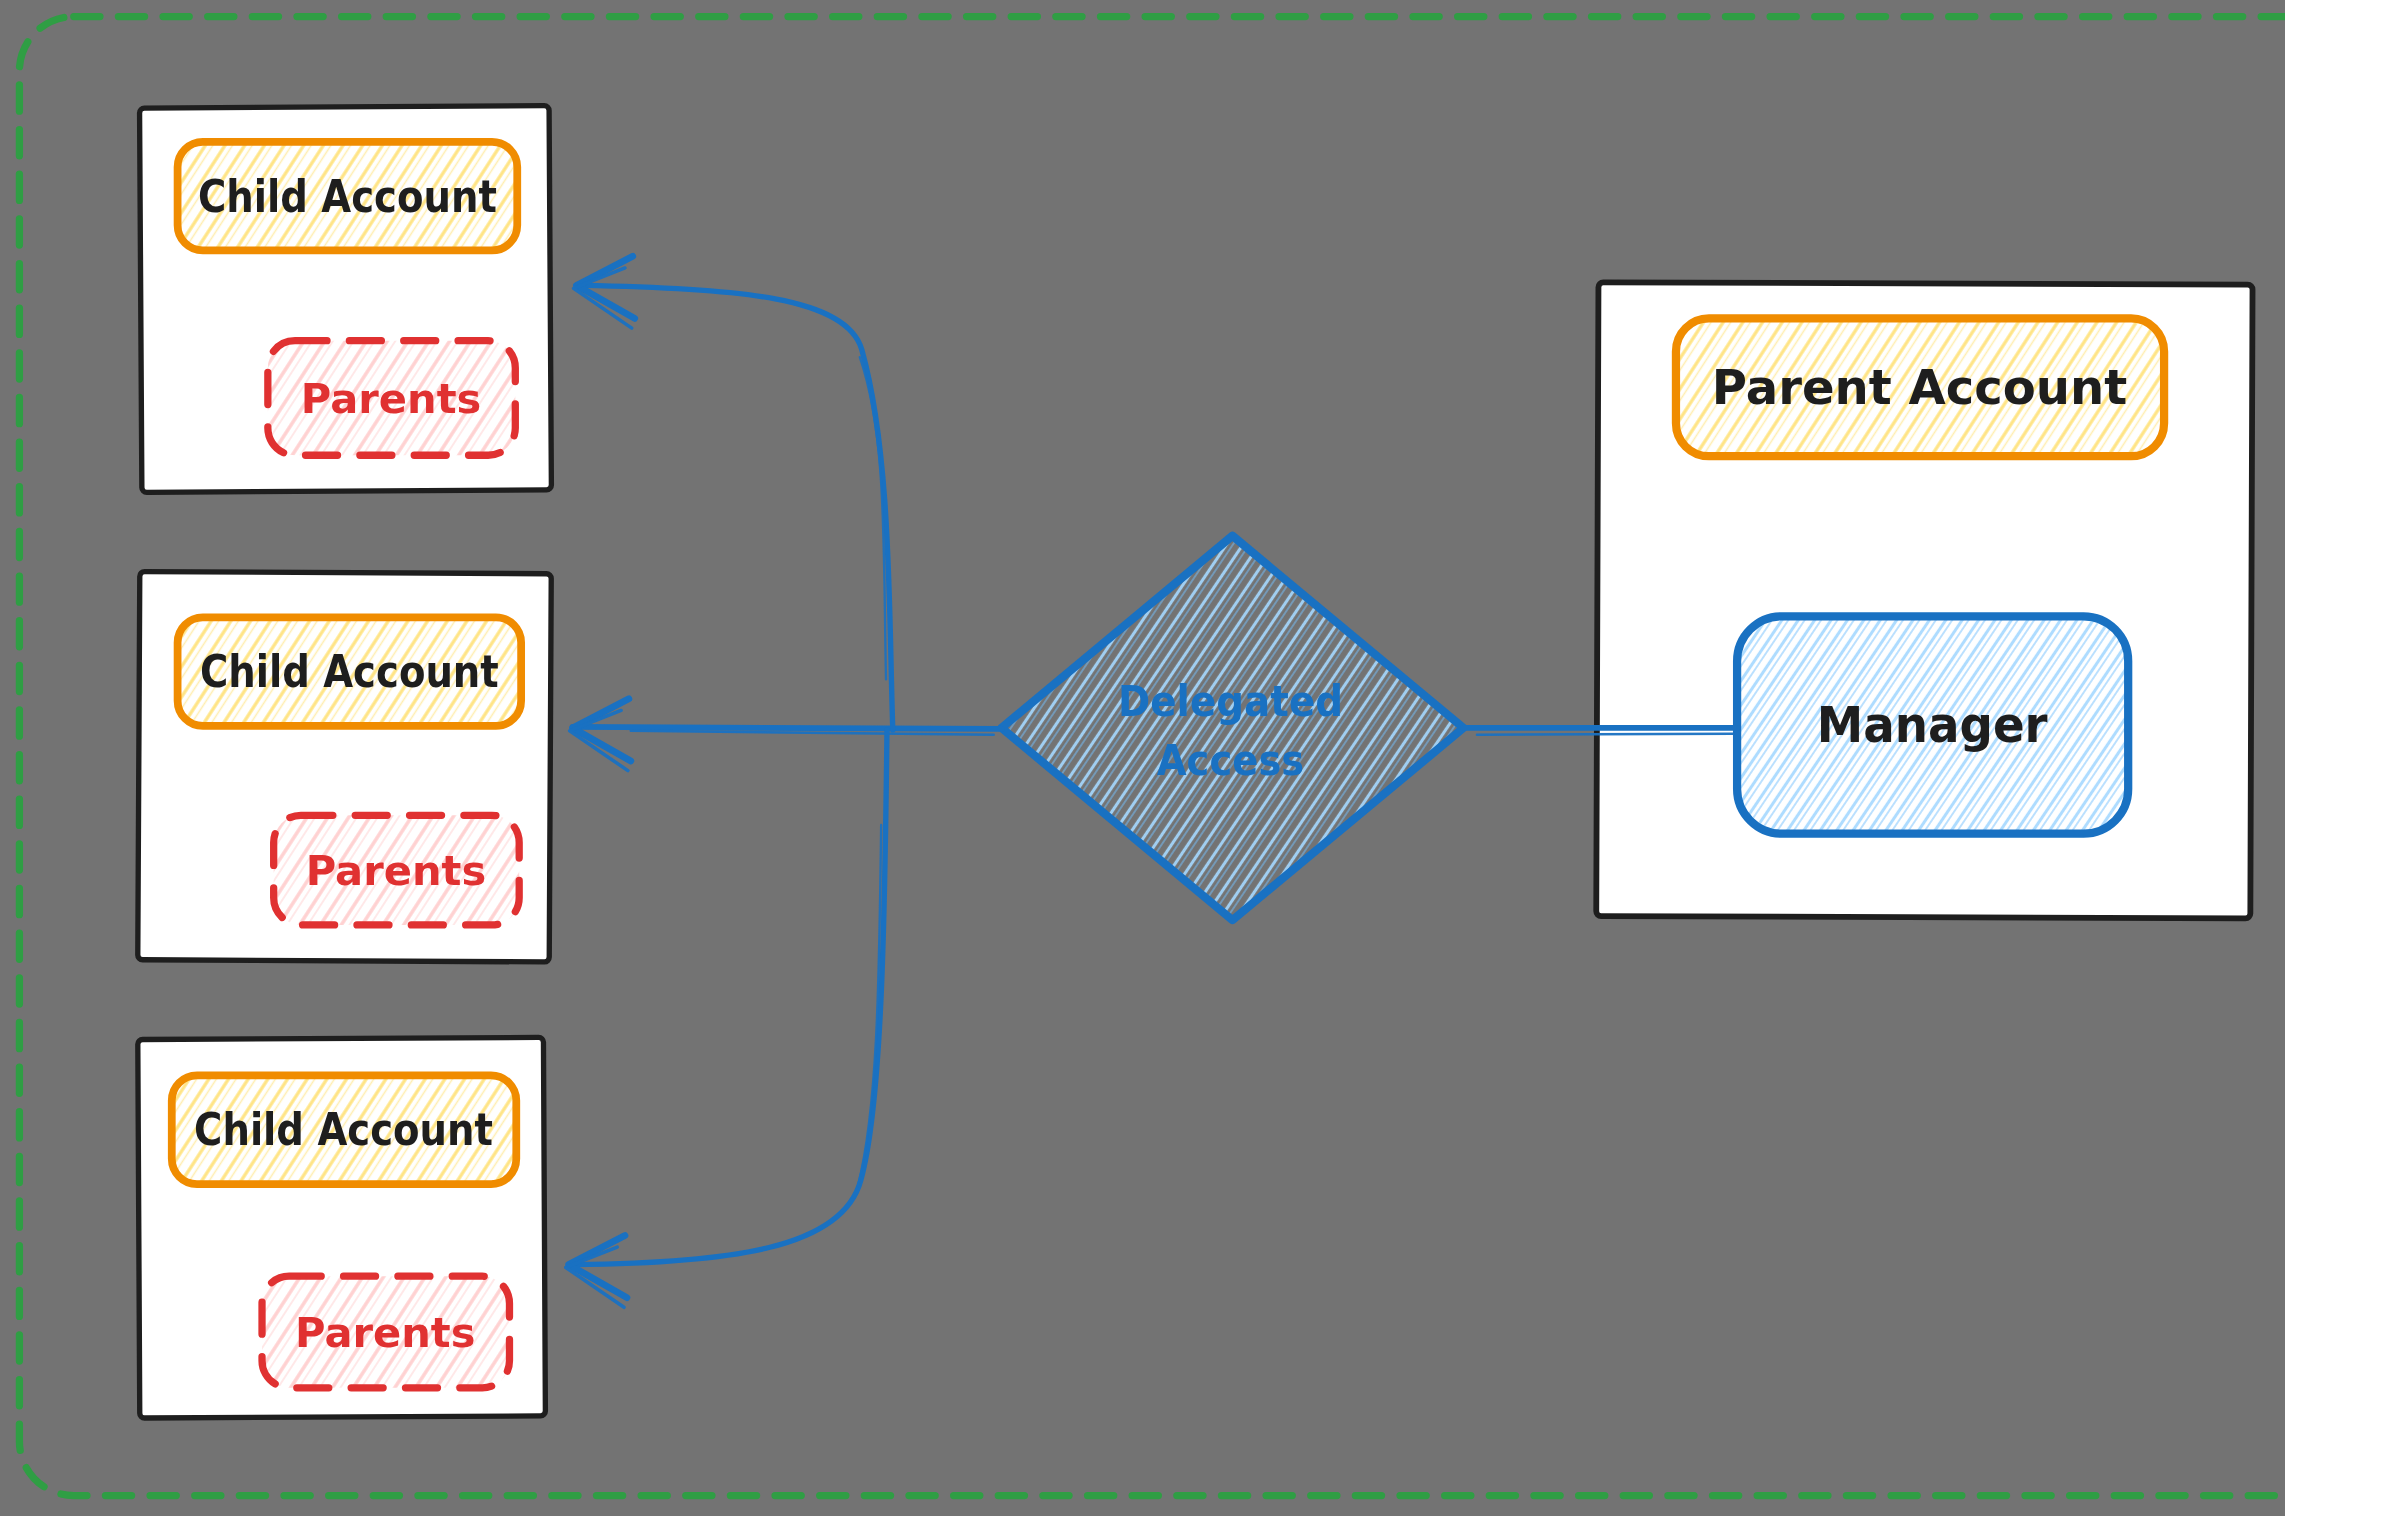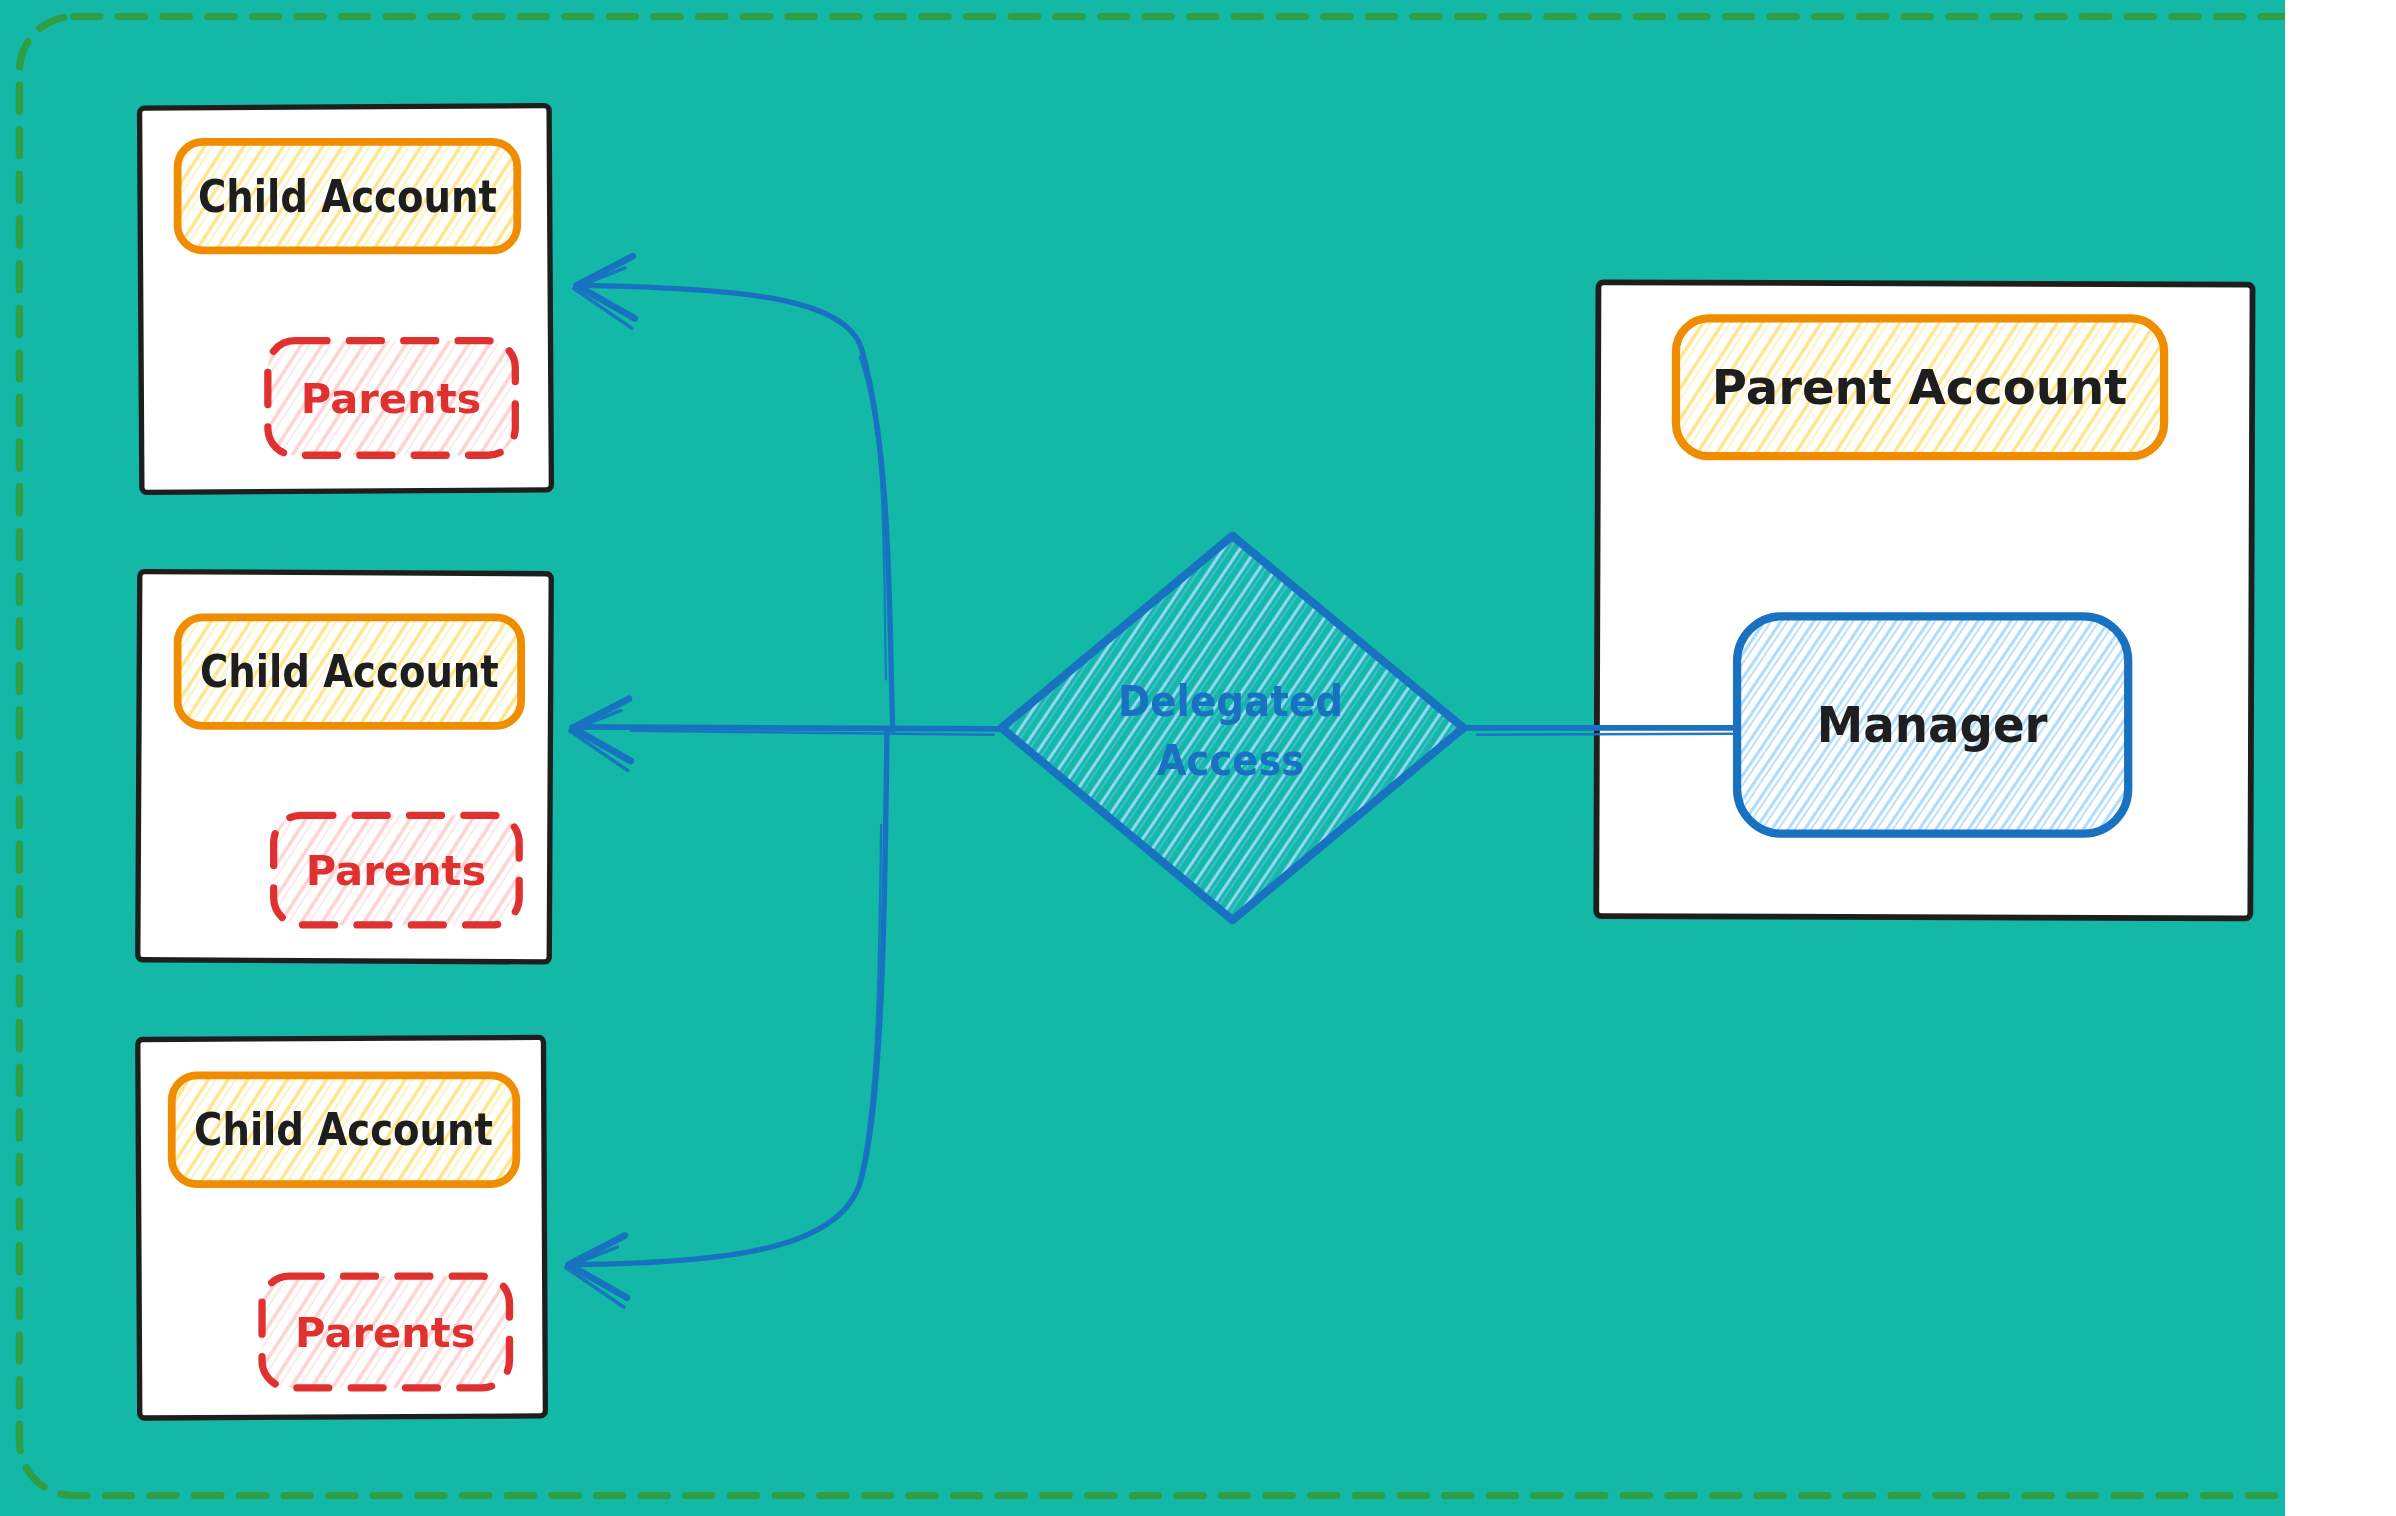--- a/index.html
+++ b/index.html
@@ -1,16 +1,16 @@
 <!DOCTYPE html>
 <html><head>
 <meta charset="utf-8">
 <style>
   html,body{margin:0;padding:0;background:#ffffff;}
-  .stage{position:relative;width:2285px;height:1517px;background:#14b8a6;overflow:hidden;
+  .stage{position:relative;width:2285px;height:1517px;background:#737373;overflow:hidden;
          font-family:"DejaVu Sans", sans-serif;}
   svg{position:absolute;left:0;top:0;}
   text{font-family:"DejaVu Sans", sans-serif;font-weight:600;}
   .title-black{fill:#1e1e1e;}
   .label-red{fill:#e03131;}
   .label-blue{fill:#1971c2;}
 </style>
 </head>
 <body>
 

